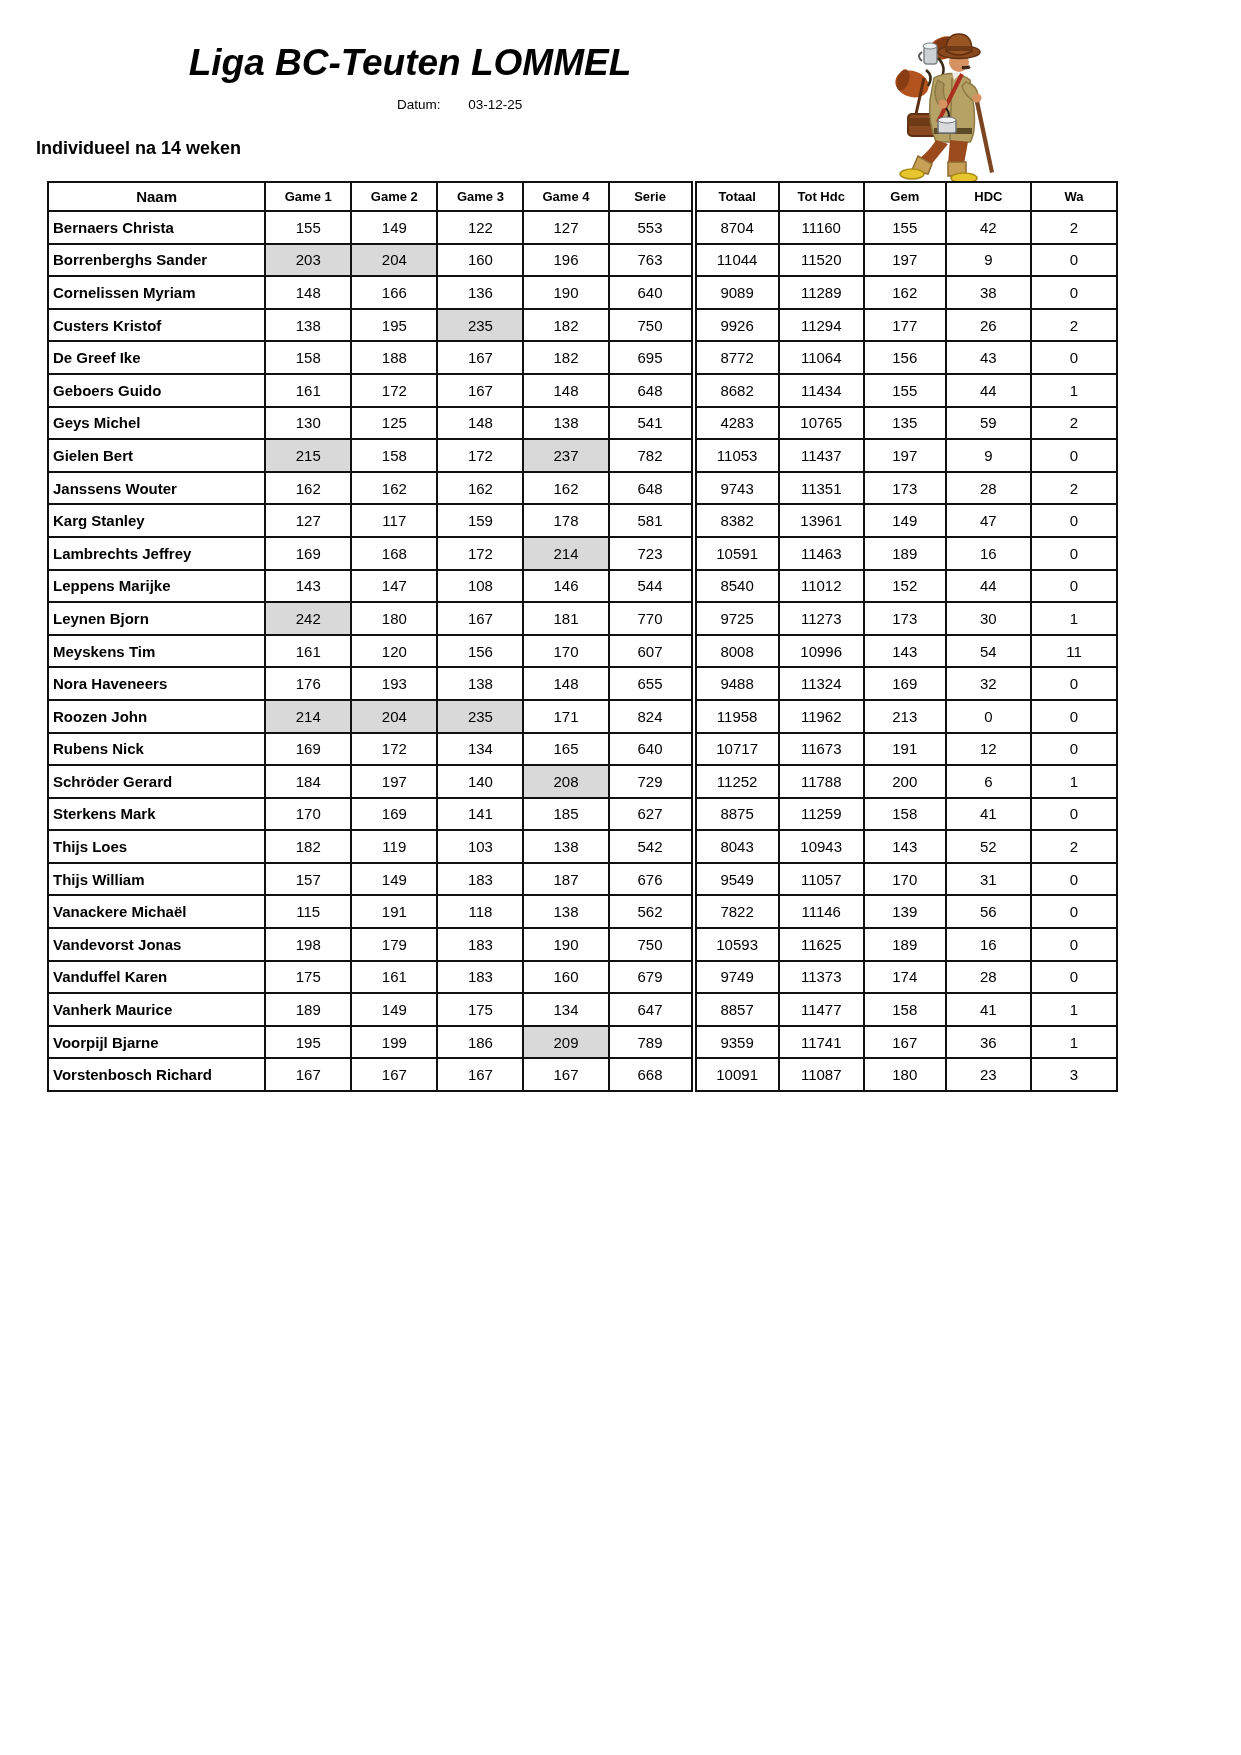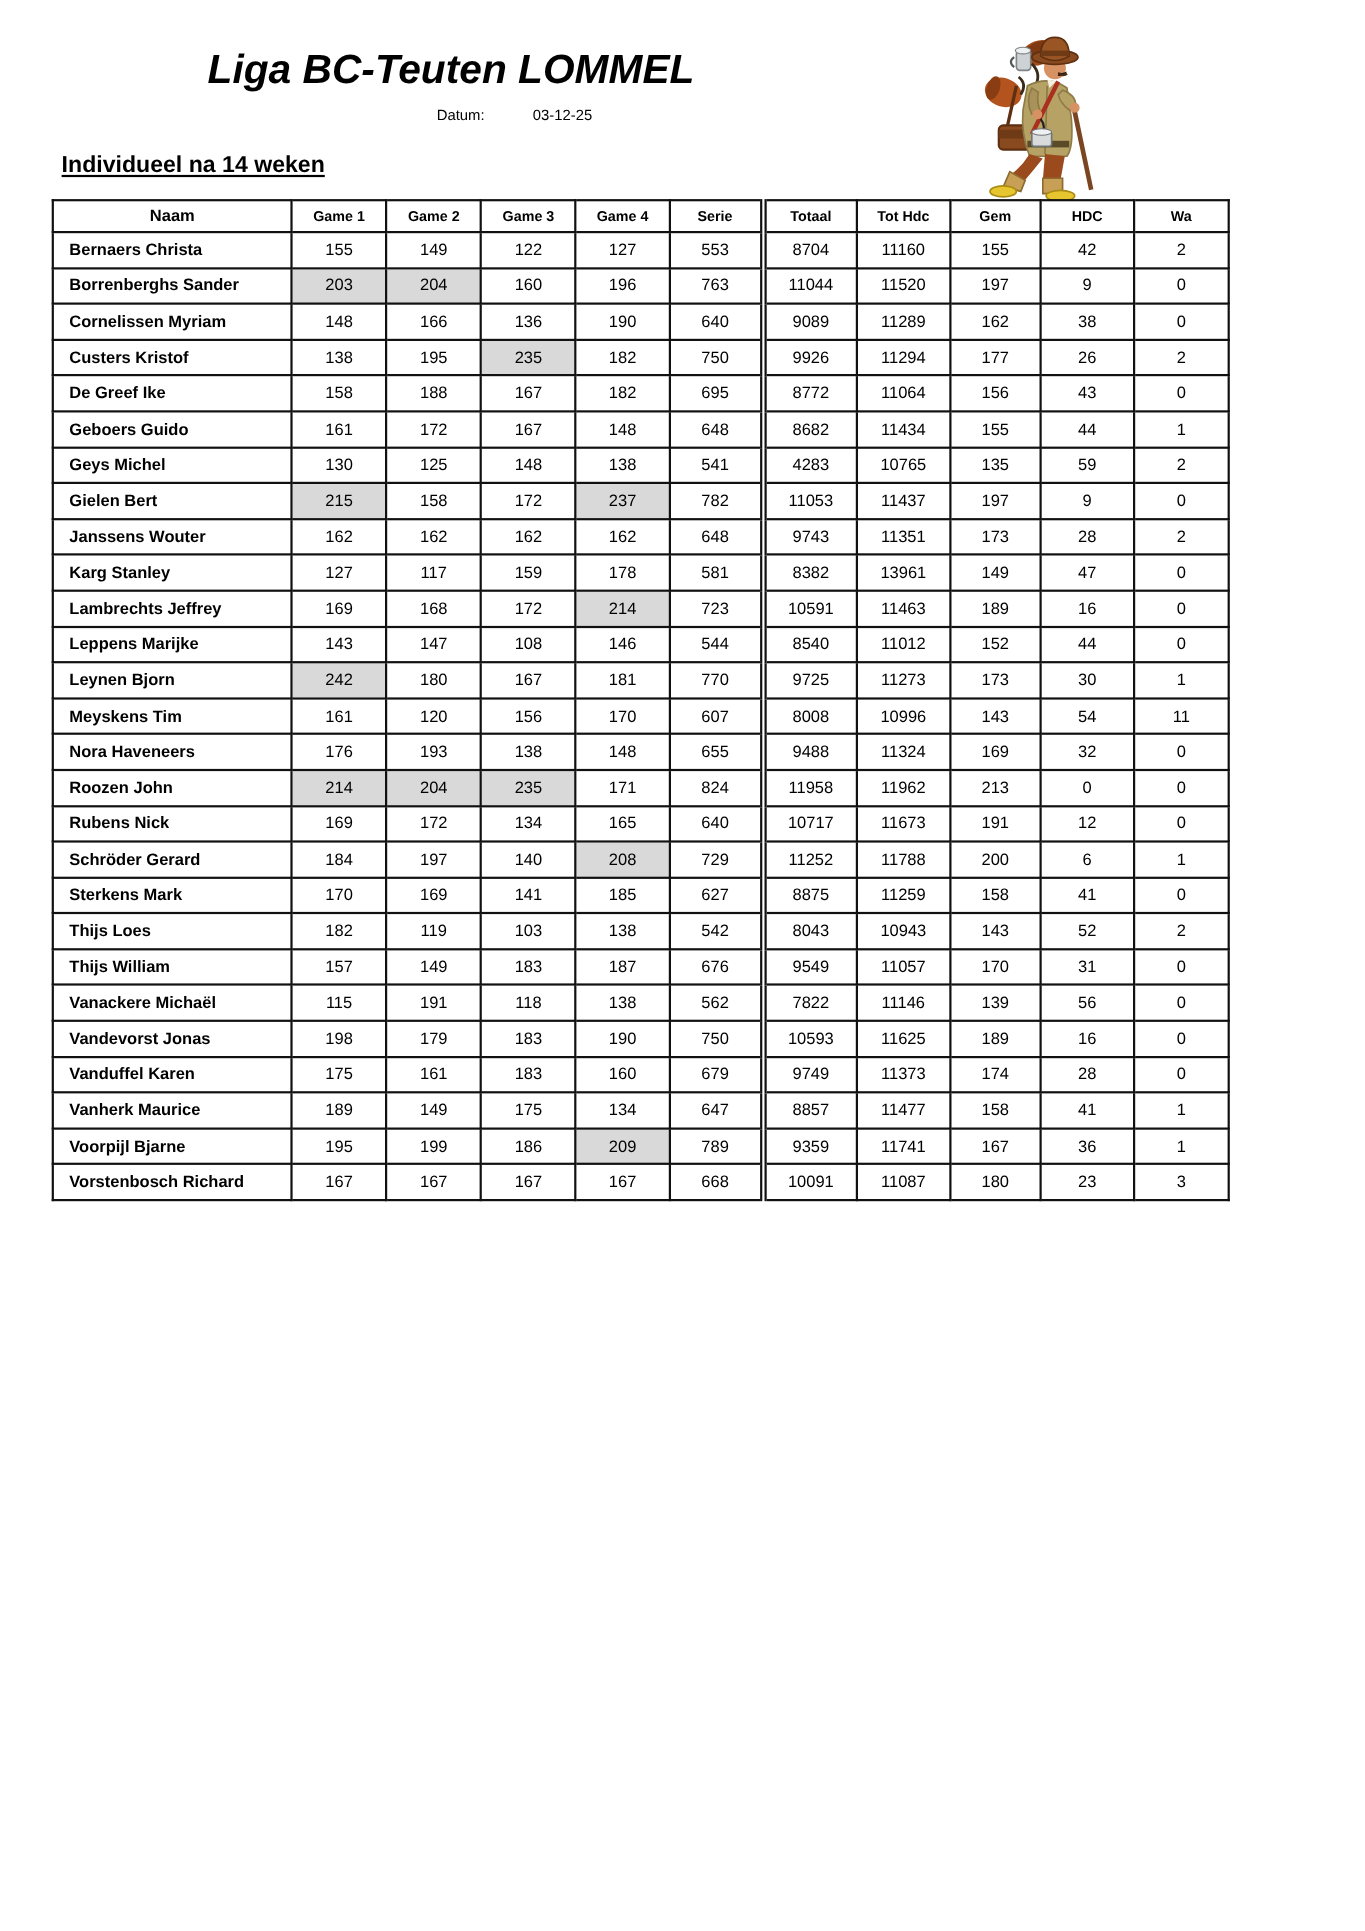--- a/index.html
+++ b/index.html
@@ -21,30 +21,28 @@
     font-weight: bold;
     font-style: italic;
     letter-spacing: 0px;
   }
   .datum-row {
     position: absolute;
     top: 97px; left: 397px;
     font-size: 13.5px;
   }
   .datum-label { display: inline-block; }
-  .datum-value { display: inline-block; margin-left: 40px; }
+  .datum-value { display: inline-block; margin-left: 24px; }
   .section-title {
     position: absolute;
     top: 138px; left: 36px;
-    font-size: 21px;
+    font-size: 18px;
     font-weight: bold;
-    text-decoration: underline;
     text-underline-offset: 3px;
     text-decoration-thickness: 1.5px;
-    margin-left: 20px;
   }
   .logo {
     position: absolute;
     top: 22px; left: 882px;
     width: 132px; height: 160px;
   }
   .table-wrap {
     position: absolute;
     top: 181px; left: 47px;
   }
@@ -68,21 +66,21 @@
   table.league th.naam-h { font-weight: bold; font-size: 15px; }
   table.league td {
     height: 28.6px;
     font-size: 15px;
     text-align: center;
     vertical-align: middle;
   }
   table.league td.naam {
     text-align: left;
     font-weight: bold;
-    padding-left: 14px;
+    padding-left: 4px;
   }
   table.league .dbl { border-left: 6px double #111; }
   table.league td.hl { background: #d9d9d9; }
 </style>
 </head>
 <body>
 
 <div class="page">
 
   <div class="title">Liga BC-Teuten LOMMEL</div>

